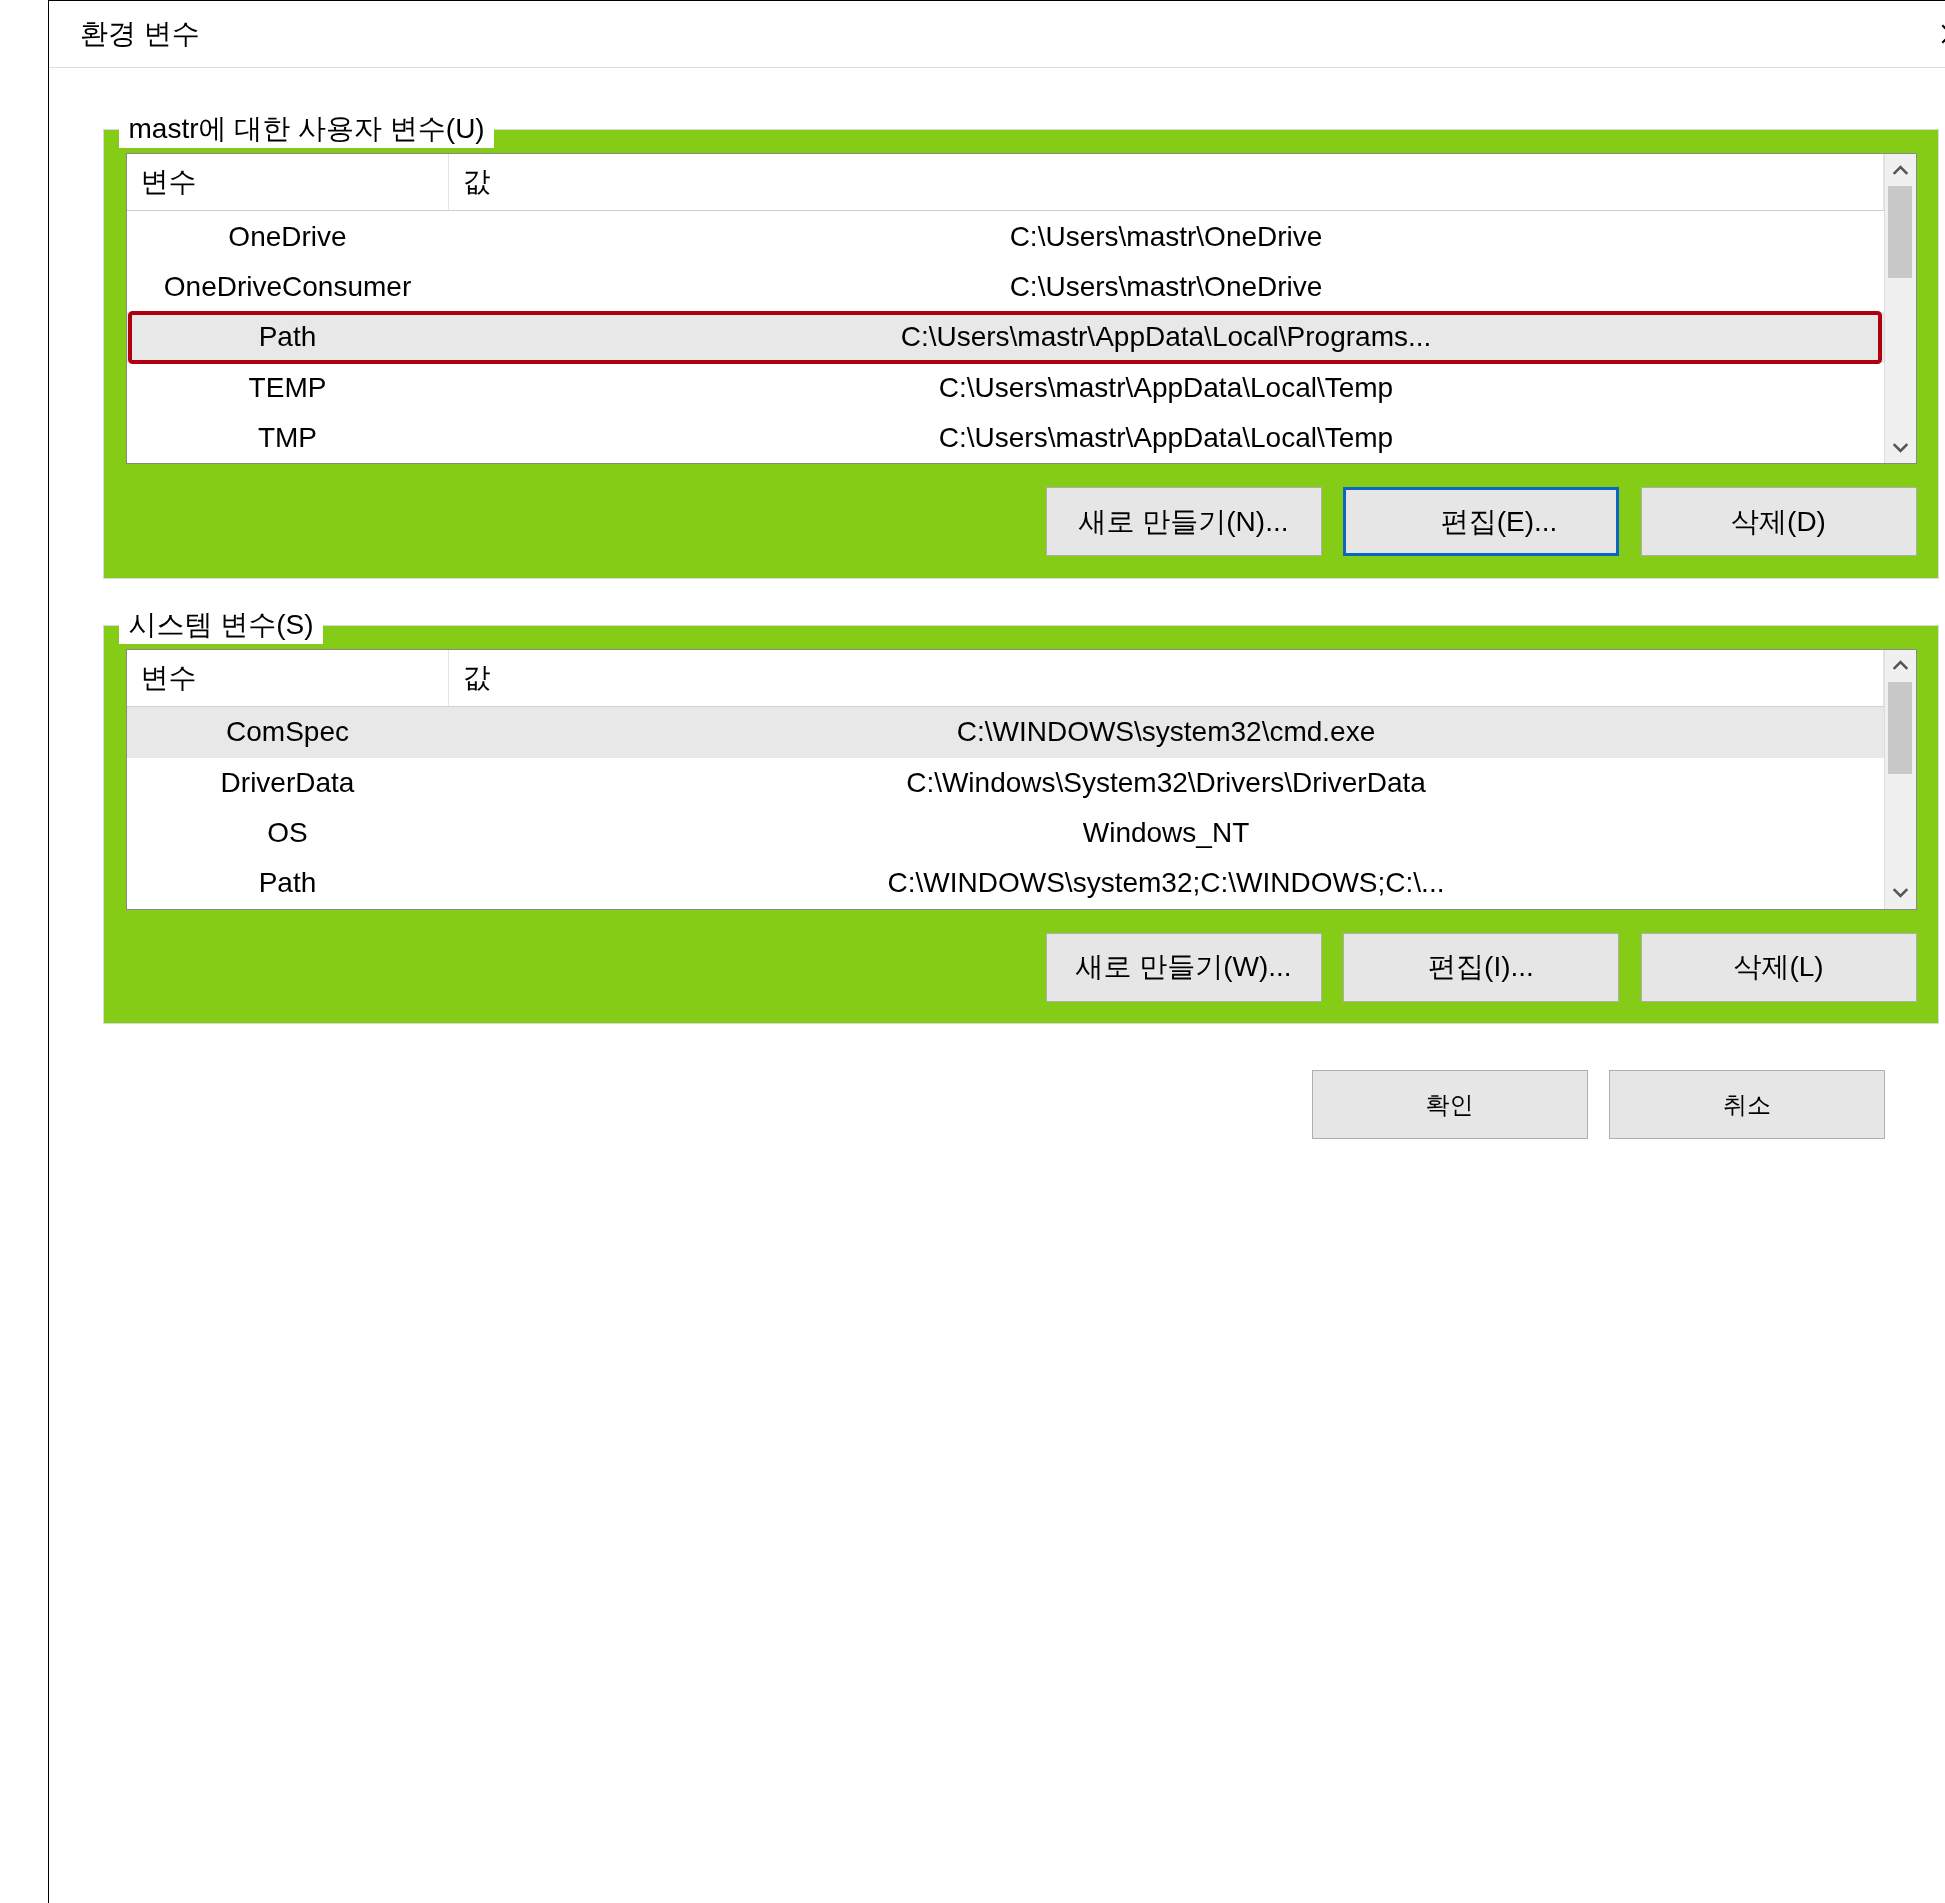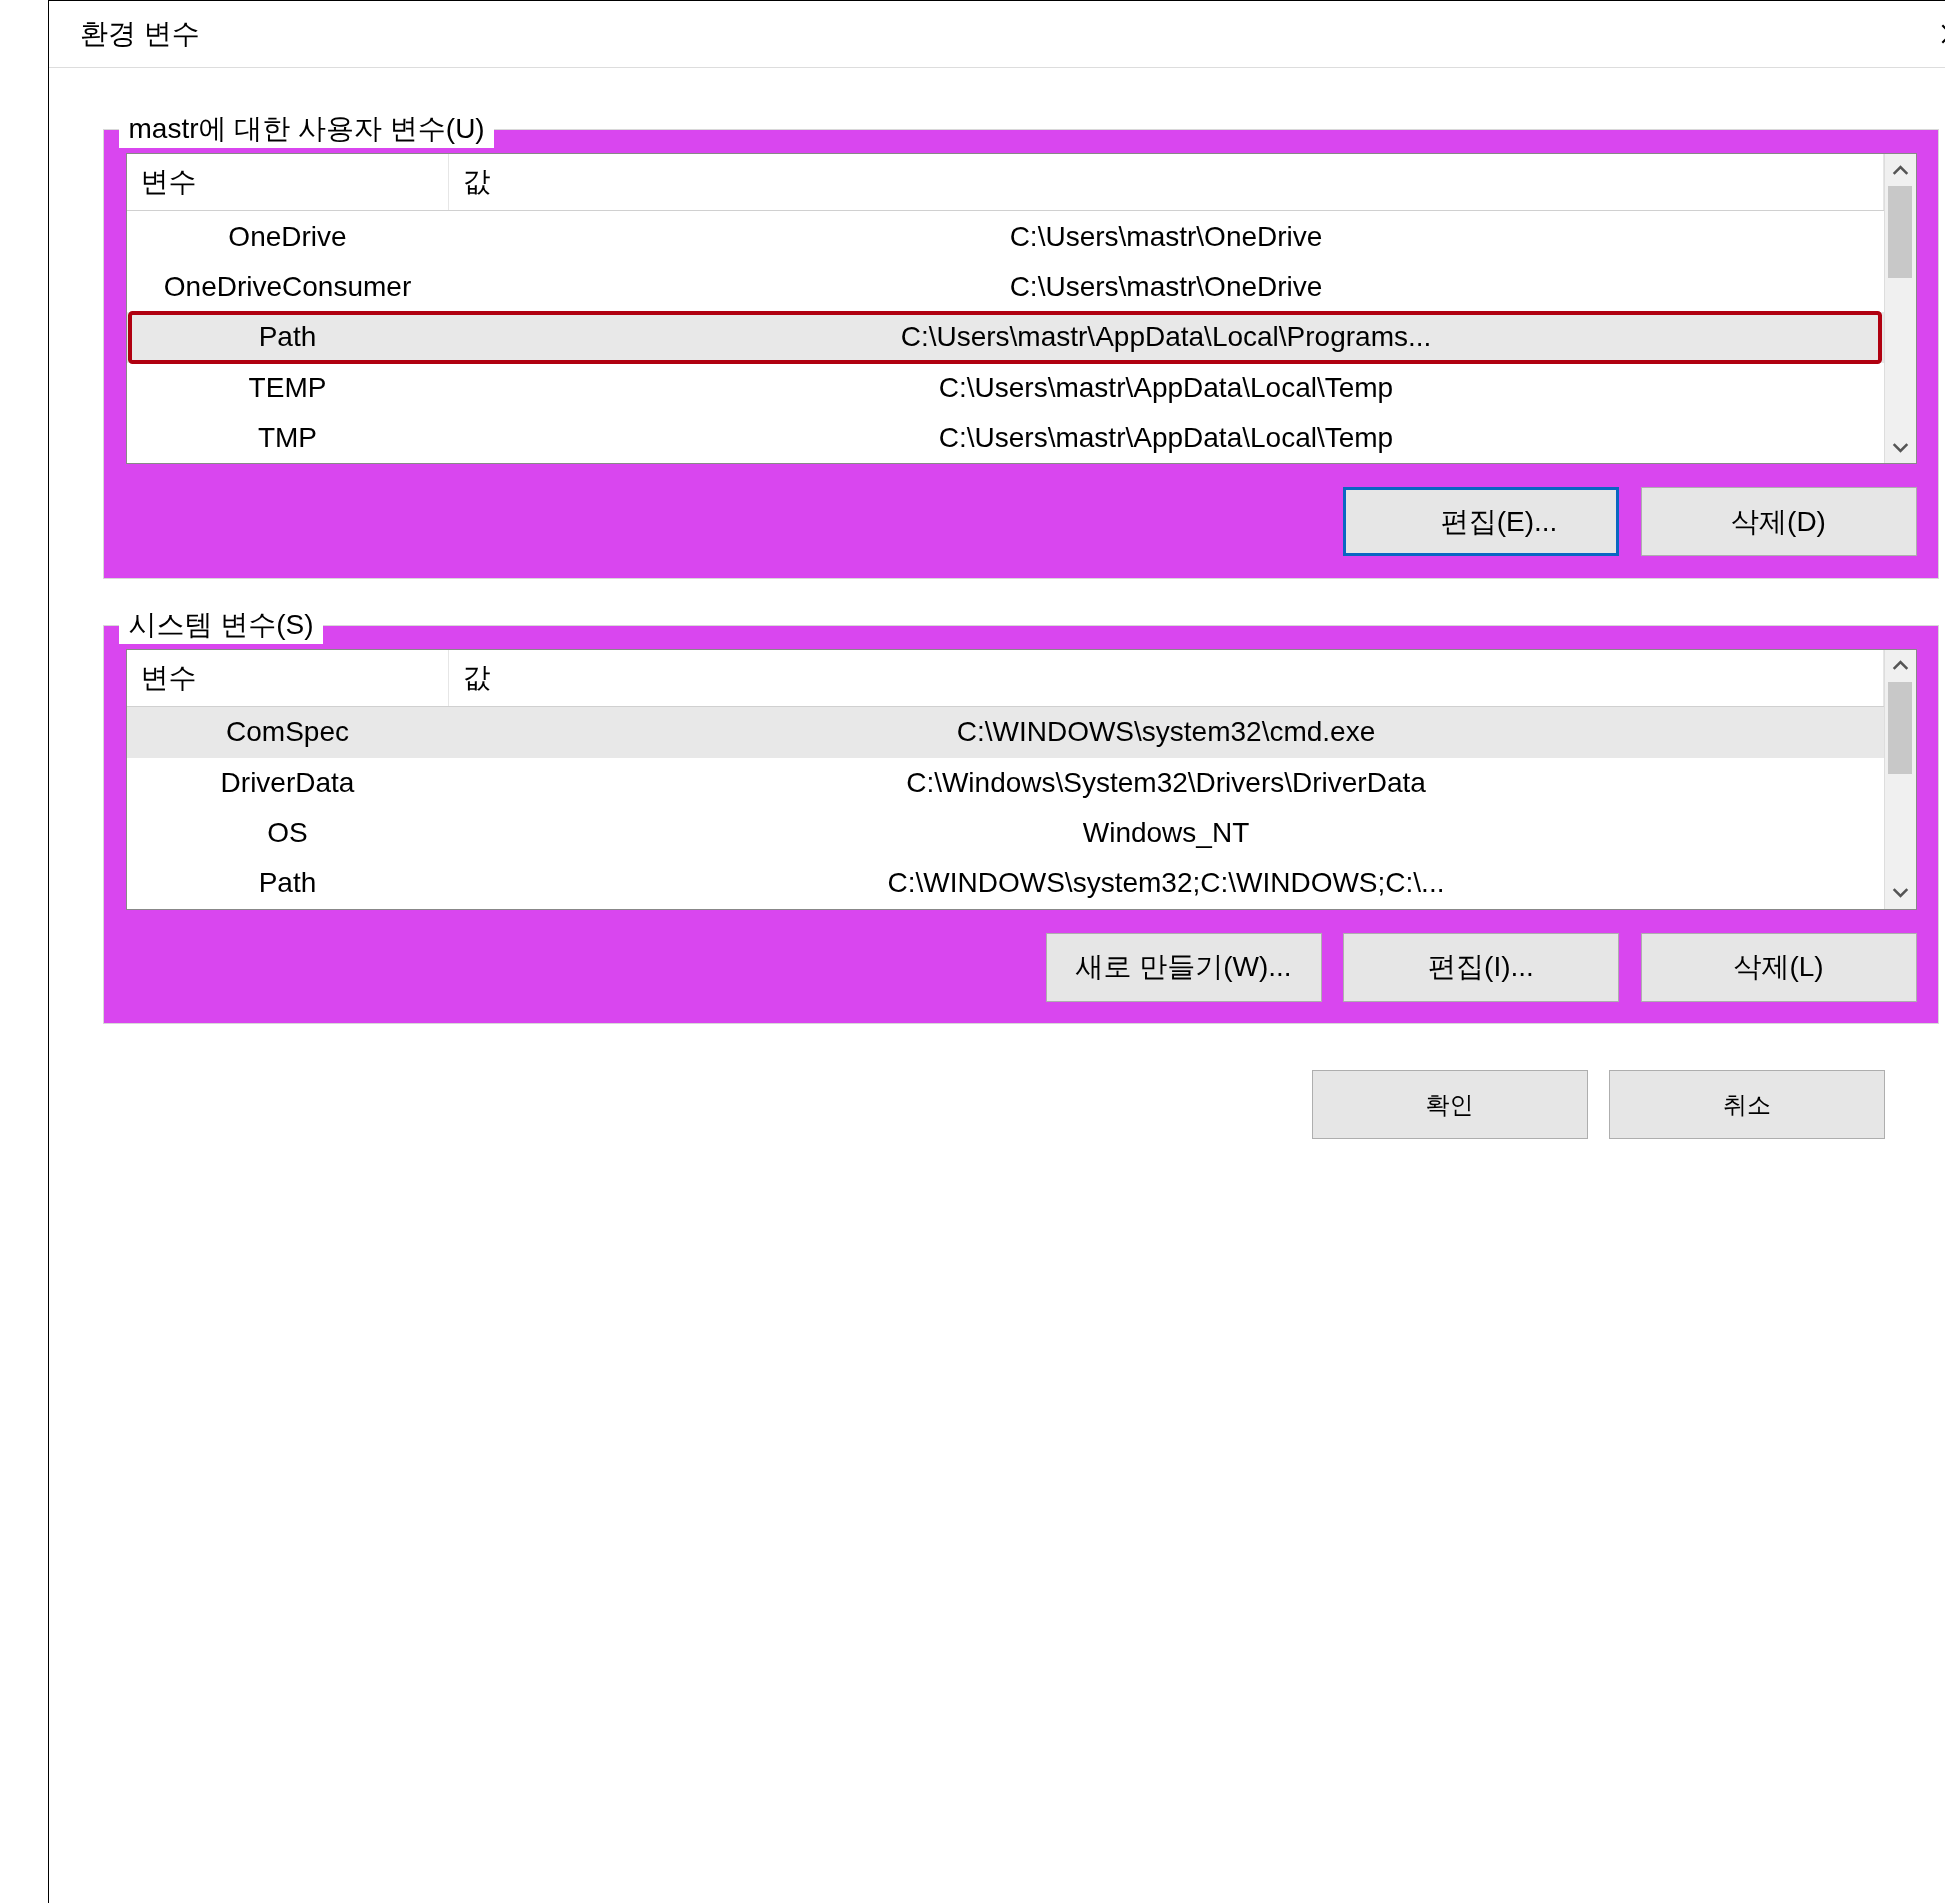--- a/index.html
+++ b/index.html
@@ -34,21 +34,21 @@
     align-items: center;
     justify-content: center;
     cursor: pointer;
   }
   .close-btn svg { width: 26px; height: 26px; }
   .content {
     padding: 38px 54px 23px 54px;
   }
   .groupbox {
     border: 1.5px solid #d8d8d8;
-    background: #d946ef;
+    background: #84cc16;
     padding: 23px 21.5px 21.5px 21.5px;
     position: relative;
     margin-bottom: 46px;
   }
   .groupbox-label {
     position: absolute;
     top: -20px;
     left: 15.3px;
     background: #fff;
     padding: 0 9.2px;
@@ -234,20 +234,21 @@
             </div>
           <div class="sb-arrow">
               <svg viewBox="0 0 10 10">
                 <path d="M1 3 L5 7 L9 3" stroke="#555" stroke-width="1.5" fill="none"></path>
               </svg>
             </div>
         </div>
       </div>
 
       <div class="btn-row">
+        <div class="btn">새로 만들기(N)...</div>
         <div class="btn focused">편집(E)...</div>
         <div class="btn">삭제(D)</div>
       </div>
     </div>
 
     <div class="groupbox">
       <span class="groupbox-label">시스템 변수(S)</span>
 
       <div class="listview-wrap">
         <div class="listview">

